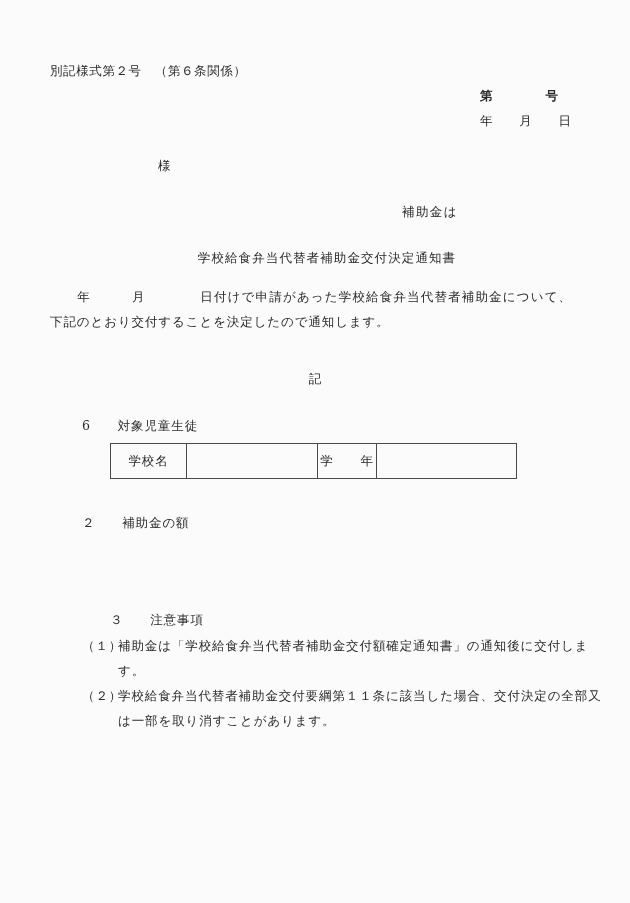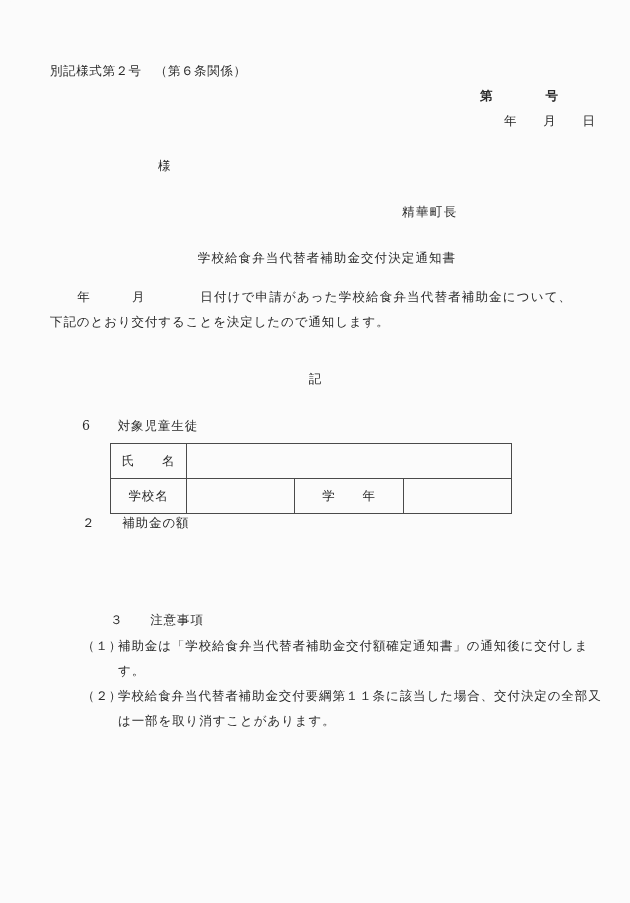--- a/index.html
+++ b/index.html
@@ -38,21 +38,20 @@
     top: 88px;
     font-size: 12.5px;
     letter-spacing: 0.6px;
     font-weight: bold;
   }
   .doc-date {
     left: 480px;
     top: 113px;
     font-size: 12.5px;
     letter-spacing: 0.6px;
-    margin-left: 24px;
   }
 
   .addressee {
     left: 158px;
     top: 158px;
     font-size: 12.5px;
     letter-spacing: 0.6px;
   }
 
   .issuer {
@@ -157,36 +156,32 @@
 <div class="page">
 
   <div class="abs form-no">別記様式第２号　（第６条関係）</div>
 
   <div class="abs doc-number">第　　　　号</div>
 
   <div class="abs doc-date">年　　月　　日</div>
 
   <div class="abs addressee">様</div>
 
-  <div class="abs issuer">精華町長</div>
+  <div class="abs issuer">補助金は</div>
 
   <div class="abs doc-title">学校給食弁当代替者補助金交付決定通知書</div>
 
   <div class="body-para">　　年　　　月　　　　日付けで申請があった学校給食弁当代替者補助金について、下記のとおり交付することを決定したので通知します。</div>
 
   <div class="abs ki-mark">記</div>
 
   <div class="abs sec-heading sec1">6　　対象児童生徒</div>
 
   <table class="target-table">
     <tbody>
-        <tr>
-      <td class="col-label">氏　　名</td>
-      <td class="cell-blank" colspan="3"></td>
-    </tr>
     <tr>
       <td class="col-label">学校名</td>
       <td class="col-value1"></td>
       <td class="col-grade">学　　年</td>
       <td class="col-value2"></td>
     </tr>
   </tbody>
     </table>
 
   <div class="abs sec-heading sec2">２　　補助金の額</div>

